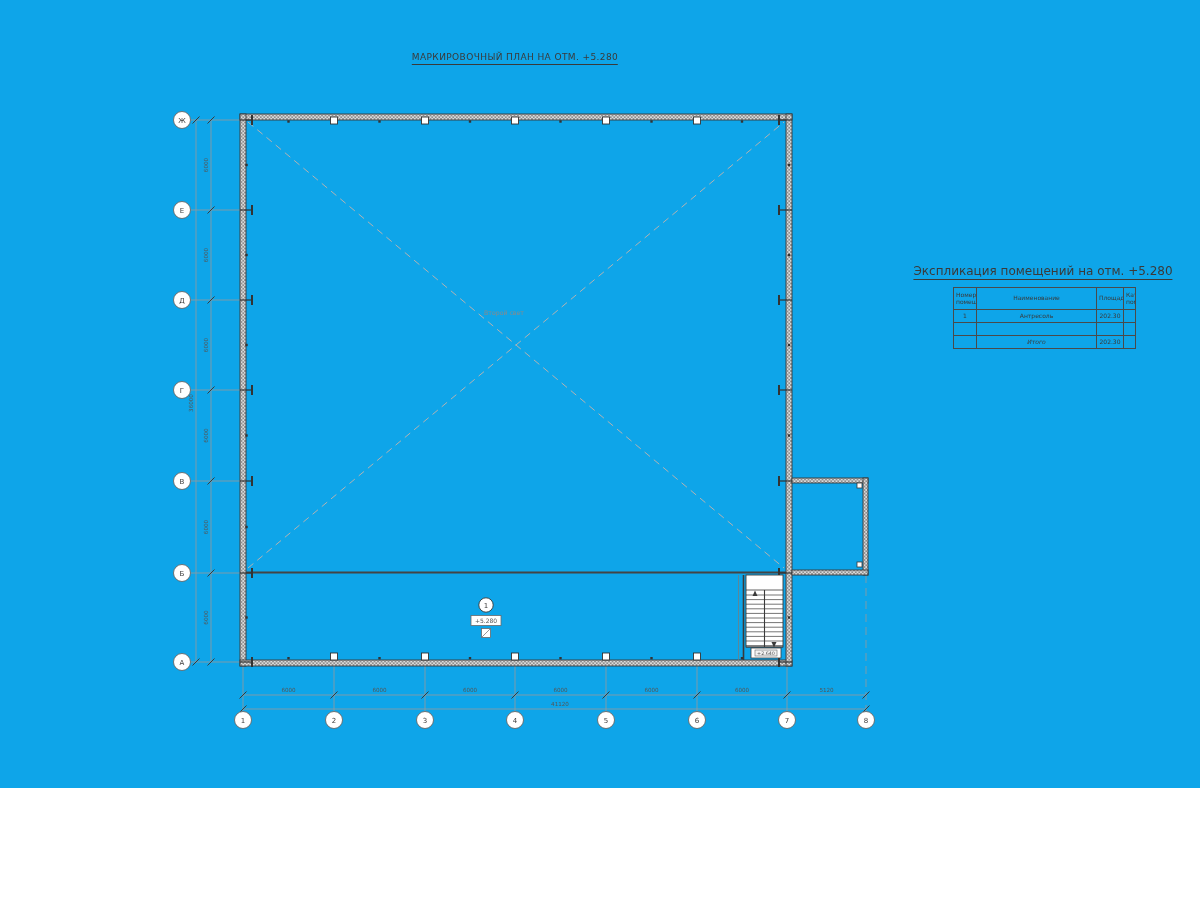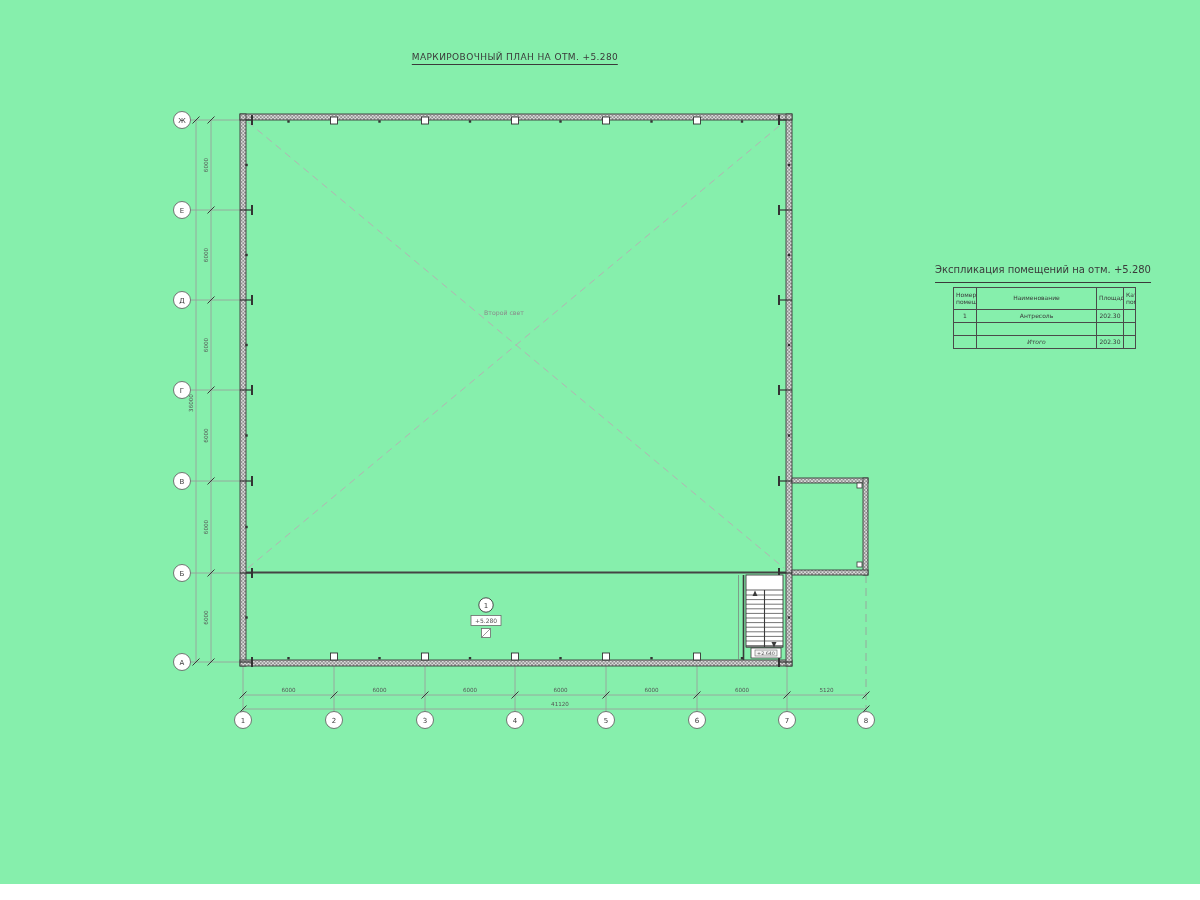--- a/index.html
+++ b/index.html
@@ -1,23 +1,23 @@
 <!DOCTYPE html>
 <html><head>
 <meta charset="utf-8">
 <style>
   html,body{margin:0;padding:0;background:#ffffff;}
-  .sheet{position:relative;width:1200px;height:884px;background:#86efac;overflow:hidden;
+  .sheet{position:relative;width:1200px;height:788px;background:#0ea5e9;overflow:hidden;
          font-family:"DejaVu Sans","Liberation Sans",sans-serif;color:#3a3a3a;}
   .drawing-title{position:absolute;left:515px;top:52px;transform:translateX(-50%);
                  font-size:9px;letter-spacing:.4px;color:#3a3a3a;white-space:nowrap;
                  border-bottom:1px solid #3a3a3a;padding-bottom:2px;}
   .expl-title{position:absolute;left:1043px;top:264px;transform:translateX(-50%);
-              font-size:10px;color:#3a3a3a;white-space:nowrap;
-              border-bottom:1px solid #3a3a3a;padding-bottom:7px;}
+              font-size:12px;color:#3a3a3a;white-space:nowrap;
+              border-bottom:1px solid #3a3a3a;padding-bottom:1px;}
   table.expl{position:absolute;left:953px;top:287px;border-collapse:collapse;
              table-layout:fixed;width:182px;font-size:6px;color:#3a3a3a;}
   table.expl th,table.expl td{border:0.8px solid #4a4a4a;padding:0 2px;overflow:hidden;
              font-weight:normal;text-align:center;vertical-align:middle;line-height:1.15;}
   table.expl{border:1.5px solid #3a3a3a;}
   table.expl thead th{height:21px;white-space:pre-line;}
   table.expl tbody td{height:12px;}
   td.name-cell{text-align:left;}
   td.total-cell{text-align:right;font-style:italic;}
   svg{position:absolute;left:0;top:0;}

